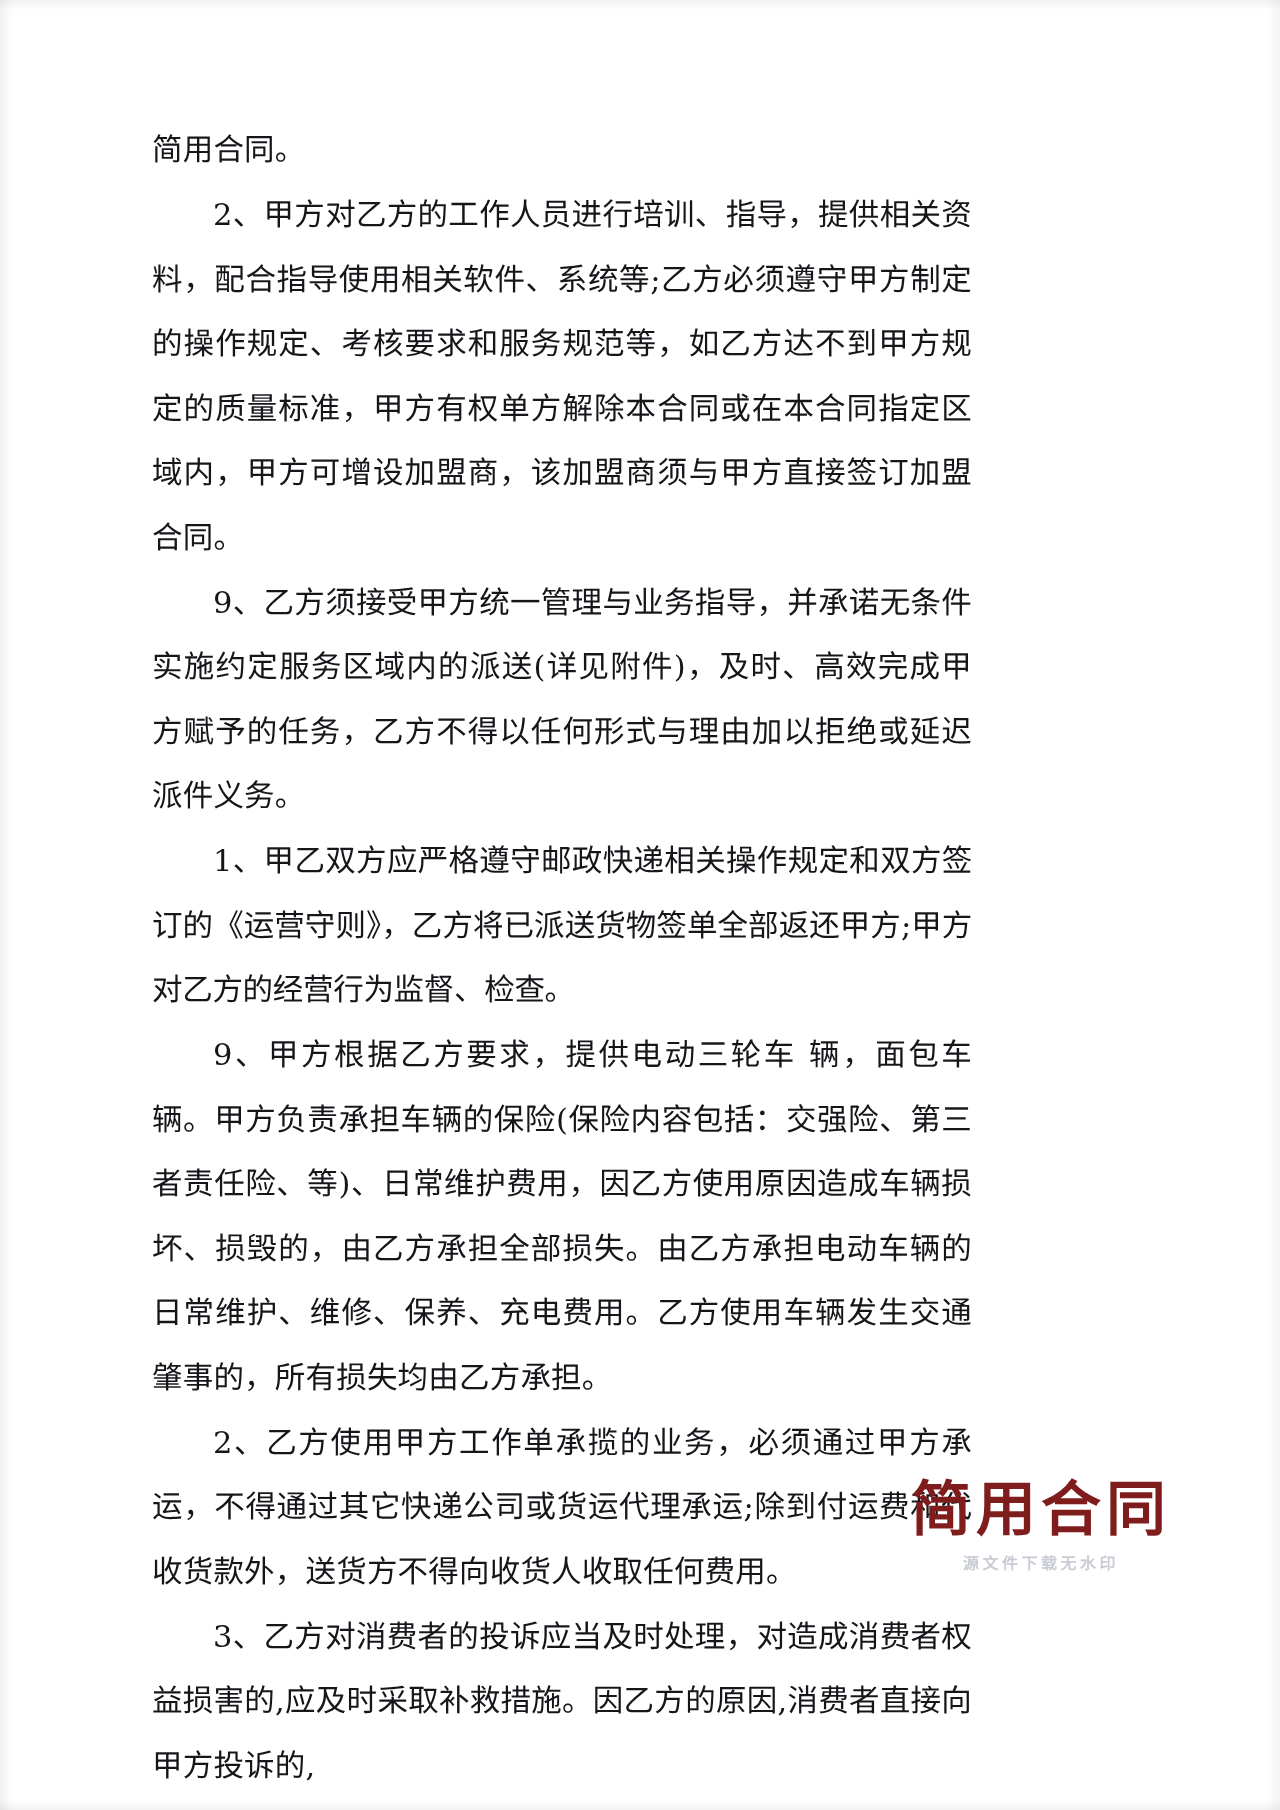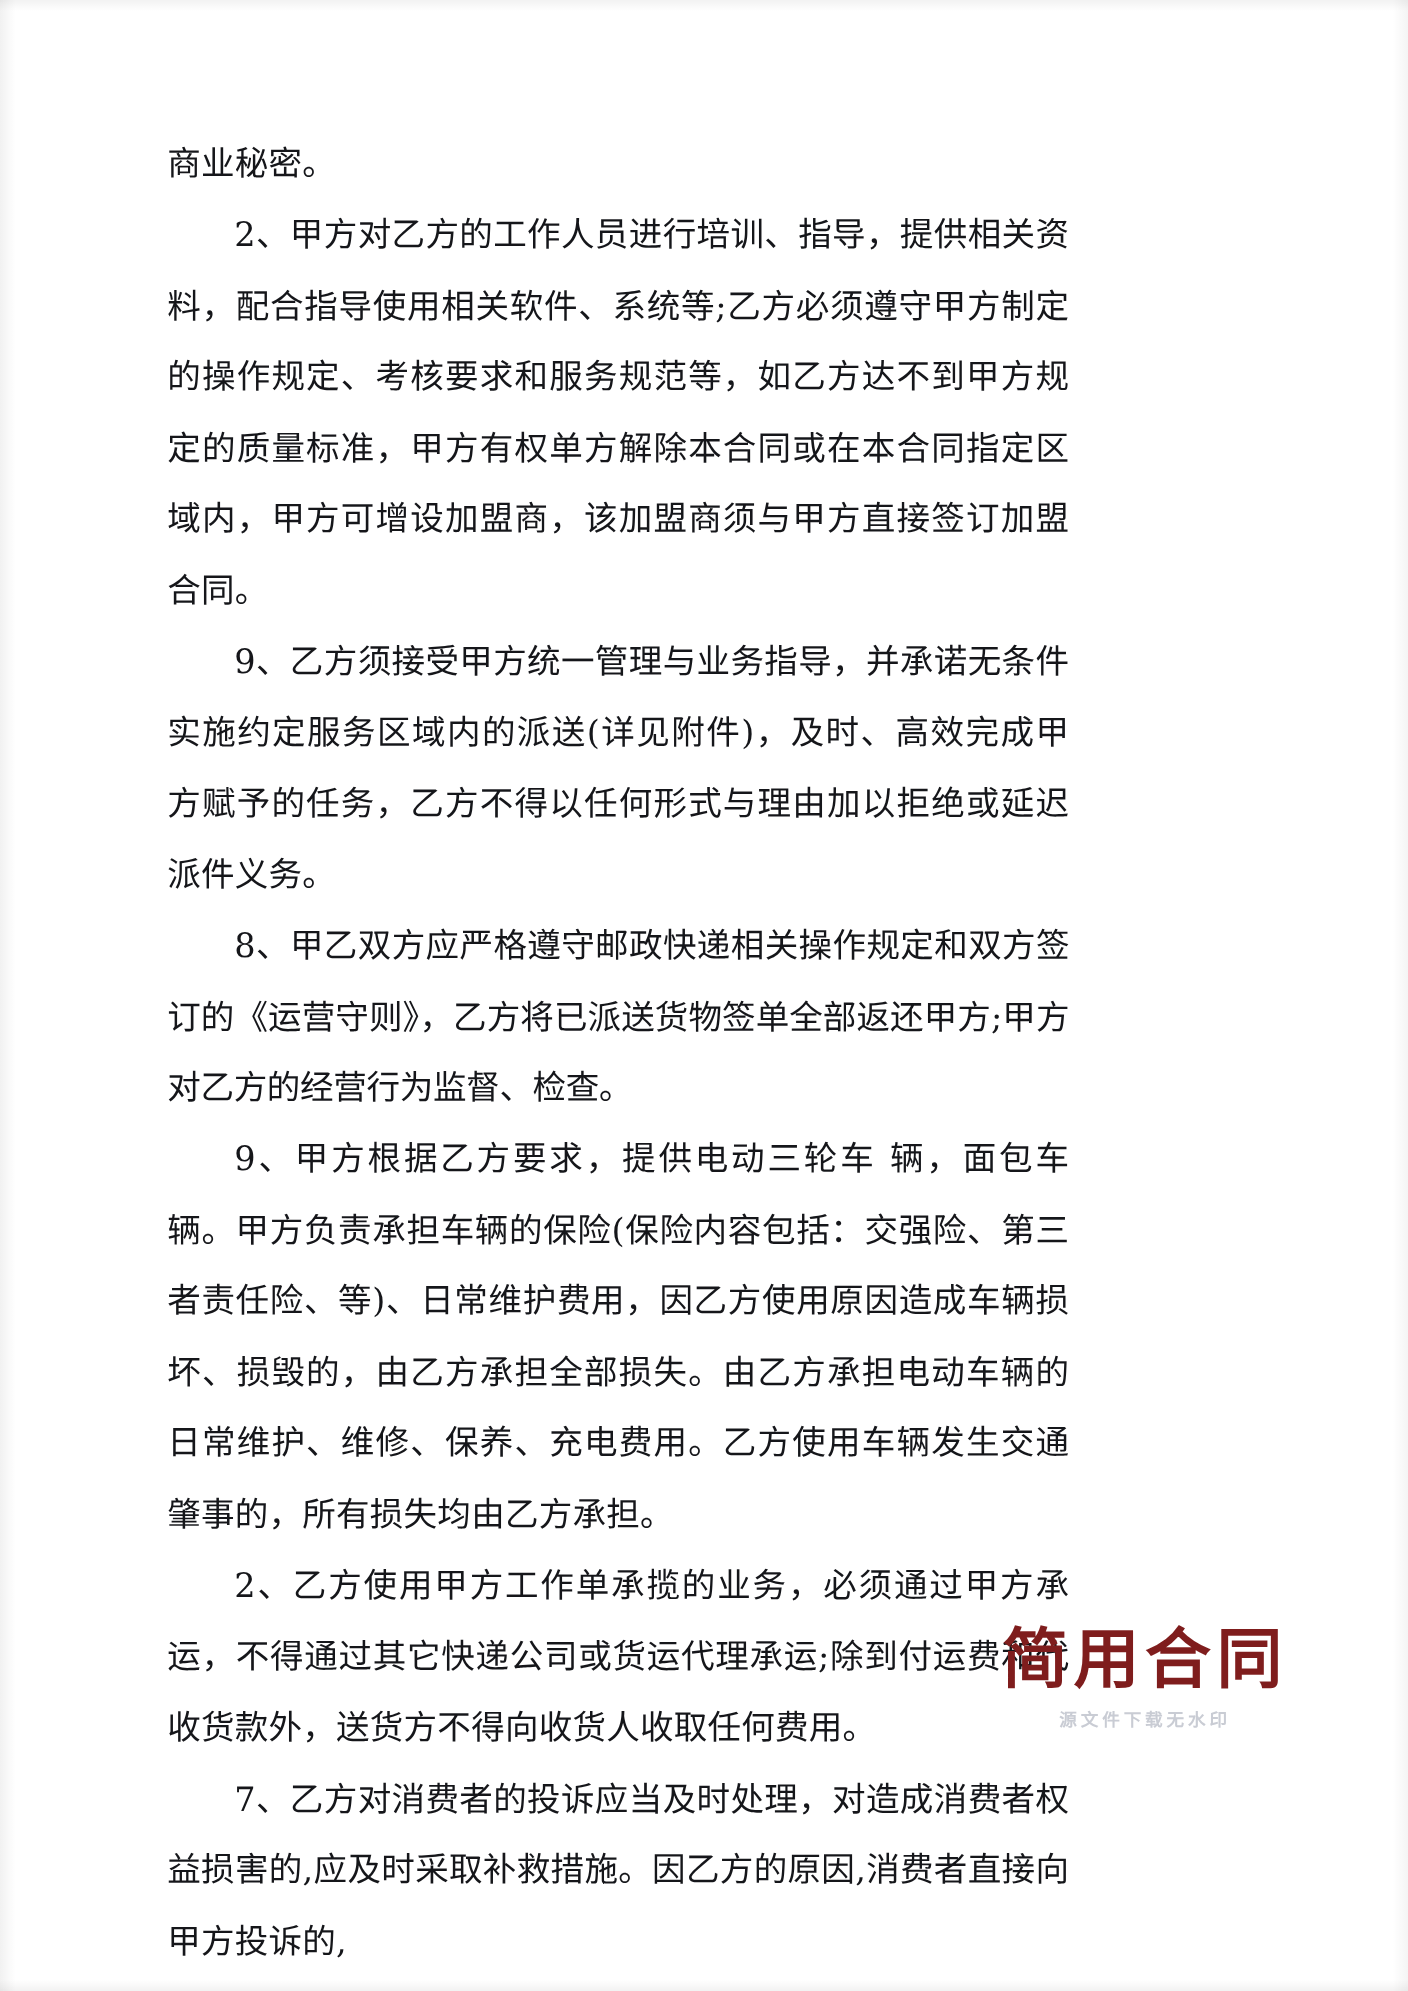--- a/index.html
+++ b/index.html
@@ -116,33 +116,33 @@
 </head>
 <body>
 
 <div class="page">
 
   <div class="edge-top"></div>
   <div class="edge-bottom"></div>
 
   <div class="doc-body">
 
-    <p class="para">商业秘密。</p>
+    <p class="para">简用合同。</p>
 
     <p class="para indent">2、甲方对乙方的工作人员进行培训、指导，提供相关资料，配合指导使用相关软件、系统等;乙方必须遵守甲方制定的操作规定、考核要求和服务规范等，如乙方达不到甲方规定的质量标准，甲方有权单方解除本合同或在本合同指定区域内，甲方可增设加盟商，该加盟商须与甲方直接签订加盟合同。</p>
 
     <p class="para indent">9、乙方须接受甲方统一管理与业务指导，并承诺无条件实施约定服务区域内的派送(详见附件)，及时、高效完成甲方赋予的任务，乙方不得以任何形式与理由加以拒绝或延迟派件义务。</p>
 
-    <p class="para indent tight">8、甲乙双方应严格遵守邮政快递相关操作规定和双方签订的《运营守则》，乙方将已派送货物签单全部返还甲方;甲方对乙方的经营行为监督、检查。</p>
+    <p class="para indent tight">1、甲乙双方应严格遵守邮政快递相关操作规定和双方签订的《运营守则》，乙方将已派送货物签单全部返还甲方;甲方对乙方的经营行为监督、检查。</p>
 
     <p class="para indent">9、甲方根据乙方要求，提供电动三轮车 辆，面包车辆。甲方负责承担车辆的保险(保险内容包括：交强险、第三者责任险、等)、日常维护费用，因乙方使用原因造成车辆损坏、损毁的，由乙方承担全部损失。由乙方承担电动车辆的日常维护、维修、保养、充电费用。乙方使用车辆发生交通肇事的，所有损失均由乙方承担。</p>
 
     <p class="para indent">2、乙方使用甲方工作单承揽的业务，必须通过甲方承运，不得通过其它快递公司或货运代理承运;除到付运费和代收货款外，送货方不得向收货人收取任何费用。</p>
 
-    <p class="para indent">7、乙方对消费者的投诉应当及时处理，对造成消费者权益损害的,应及时采取补救措施。因乙方的原因,消费者直接向甲方投诉的,</p>
+    <p class="para indent">3、乙方对消费者的投诉应当及时处理，对造成消费者权益损害的,应及时采取补救措施。因乙方的原因,消费者直接向甲方投诉的,</p>
 
   </div>
 
   <div class="watermark">
     <div class="wm-main">简用合同</div>
     <div class="wm-sub">源文件下载无水印</div>
   </div>
 
 </div>
 

